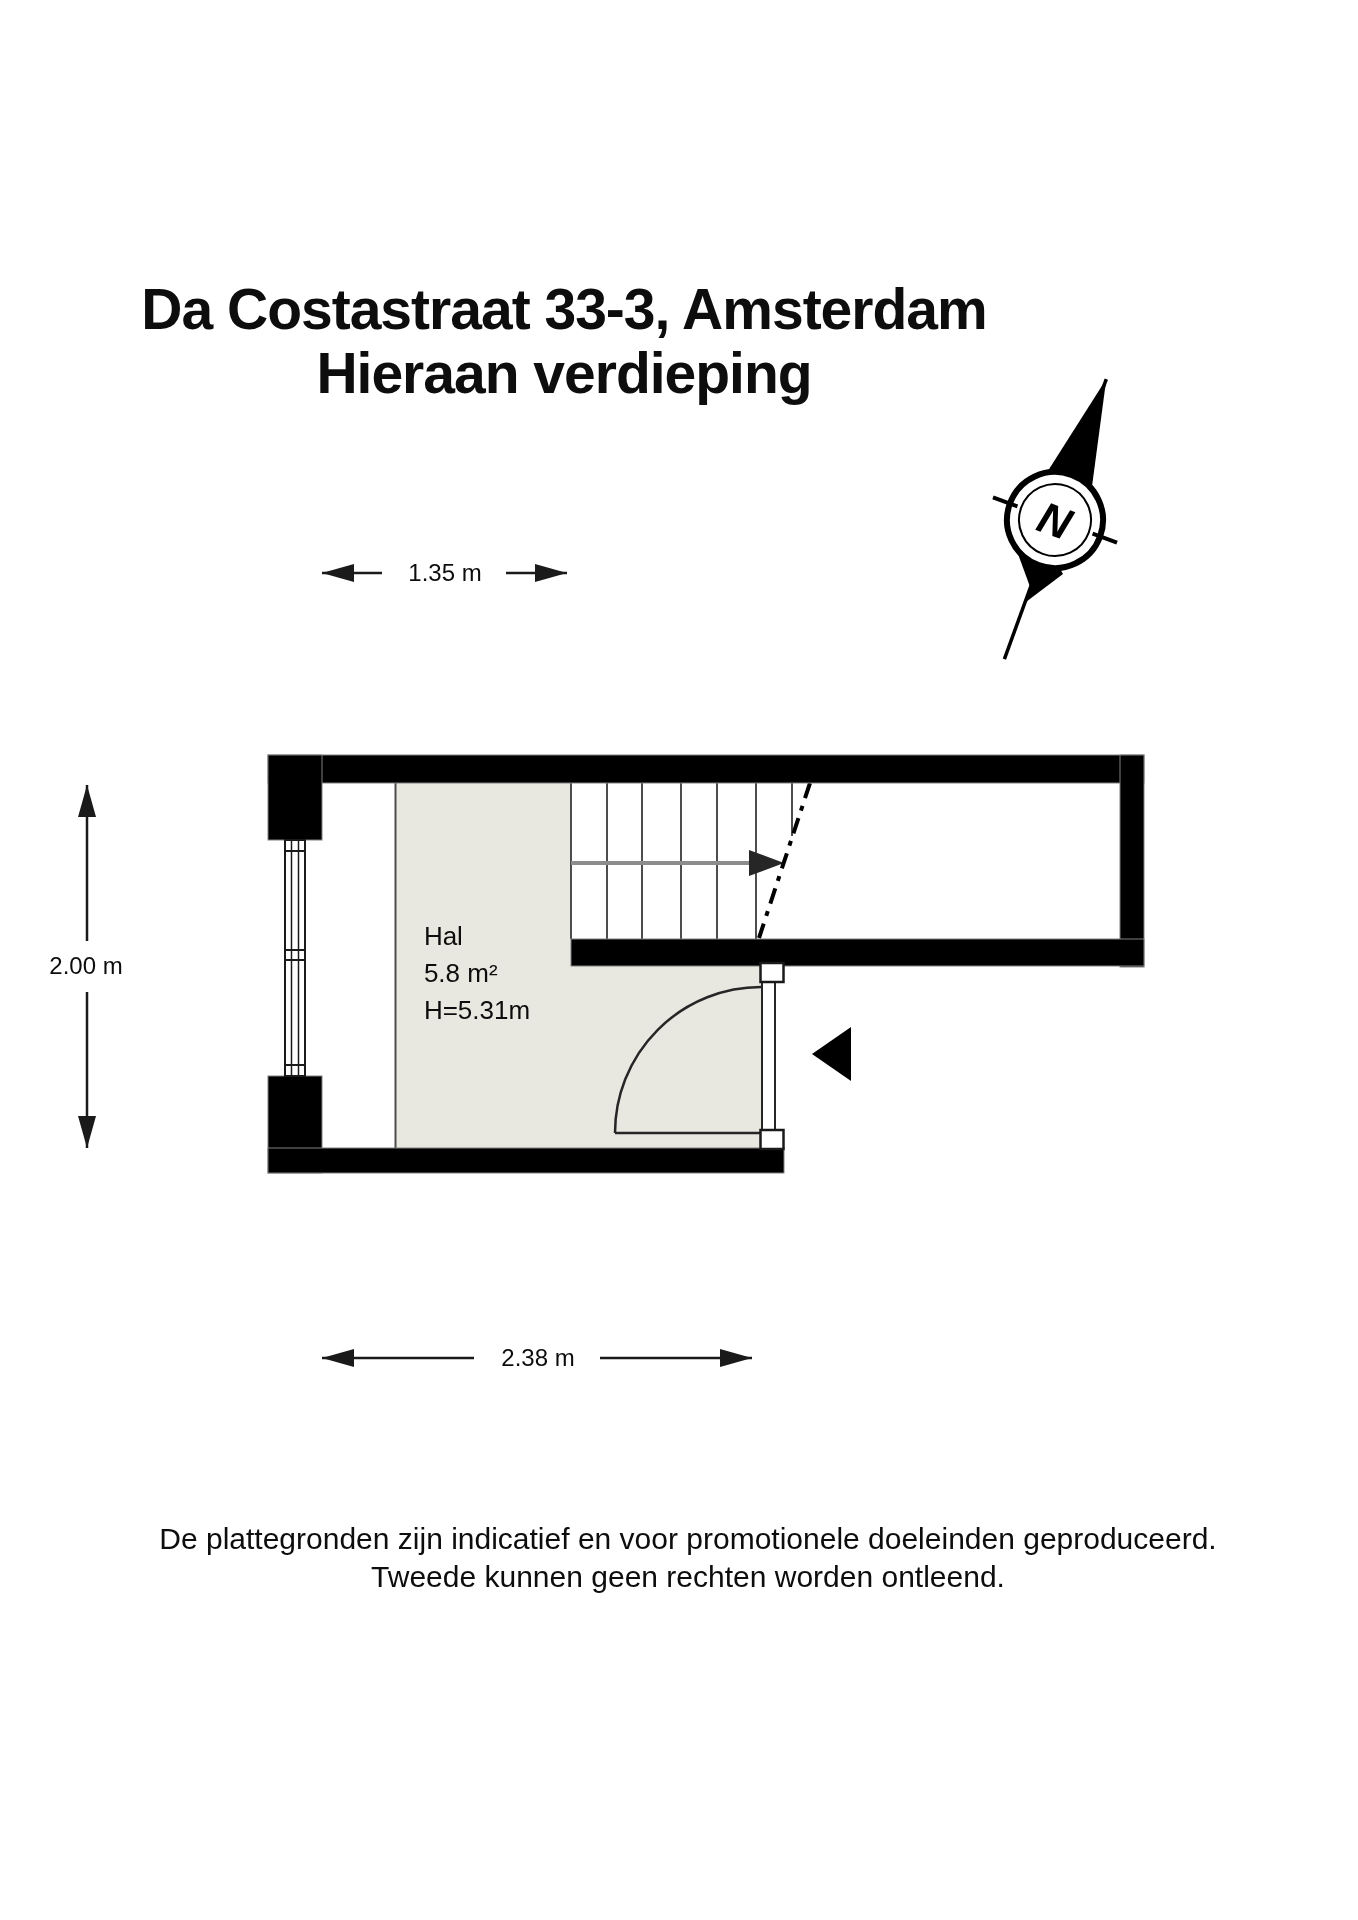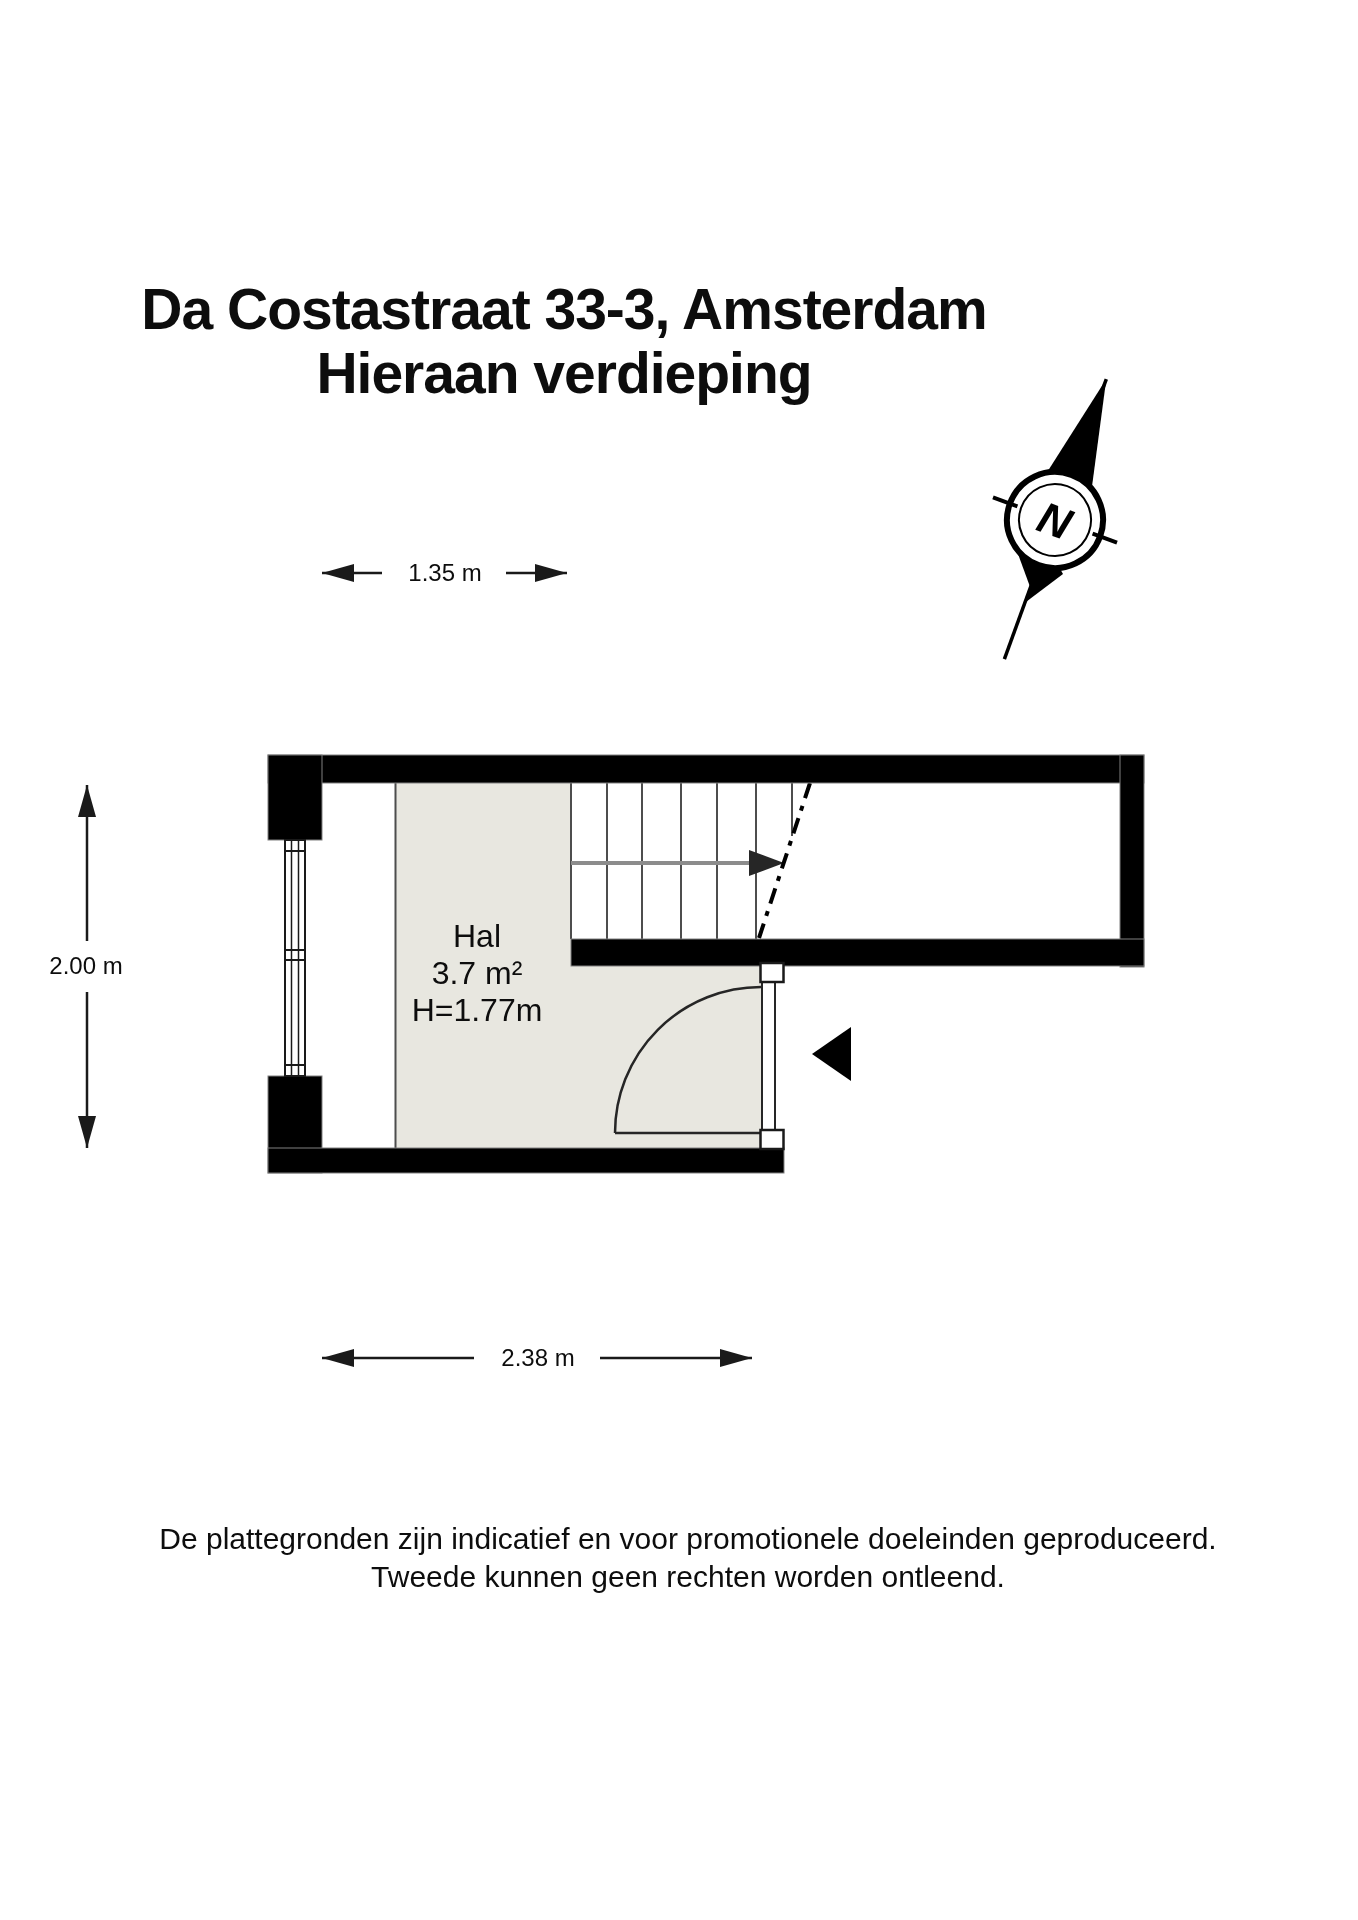--- a/index.html
+++ b/index.html
@@ -21,22 +21,21 @@
     font-weight:bold;
     font-size:57px;
     line-height:64px;
     white-space:nowrap;
     letter-spacing:-1px;
   }
   .plan-svg{left:0;top:0;}
   .room-label{
     left:468px; top:918px;
     transform:translateX(-50%);
-    text-align:center;
-    font-size:32px;
+    font-size:26px;
     line-height:37px;
     white-space:nowrap;
   }
   .dim-label{
     transform:translate(-50%,-50%);
     font-size:24px;
     white-space:nowrap;
     background:#ffffff;
     padding:0 6px;
   }
@@ -137,22 +136,22 @@
       <circle cx="0" cy="0" r="48" fill="#ffffff" stroke="#000000" stroke-width="6"></circle>
       <circle cx="0" cy="0" r="36" fill="none" stroke="#000000" stroke-width="2"></circle>
       <line x1="-66" y1="0" x2="-40" y2="0" stroke="#000000" stroke-width="4"></line>
       <line x1="40" y1="0" x2="66" y2="0" stroke="#000000" stroke-width="4"></line>
       <text x="0" y="16" text-anchor="middle" font-family="Liberation Sans, DejaVu Sans, sans-serif" font-size="44" font-weight="bold" font-style="italic" fill="#000000">N</text>
     </g>
   </svg>
 
   <div class="abs room-label">
     <div>Hal</div>
-    <div>3.7 m²</div>
-    <div>H=1.77m</div>
+    <div>5.8 m²</div>
+    <div>H=5.31m</div>
   </div>
 
   <div class="abs dim-label dim-top">1.35 m</div>
   <div class="abs dim-label dim-left">2.00 m</div>
   <div class="abs dim-label dim-bottom">2.38 m</div>
 
   <div class="abs footer">
     <div>De plattegronden zijn indicatief en voor promotionele doeleinden geproduceerd.</div>
     <div>Tweede kunnen geen rechten worden ontleend.</div>
   </div>

